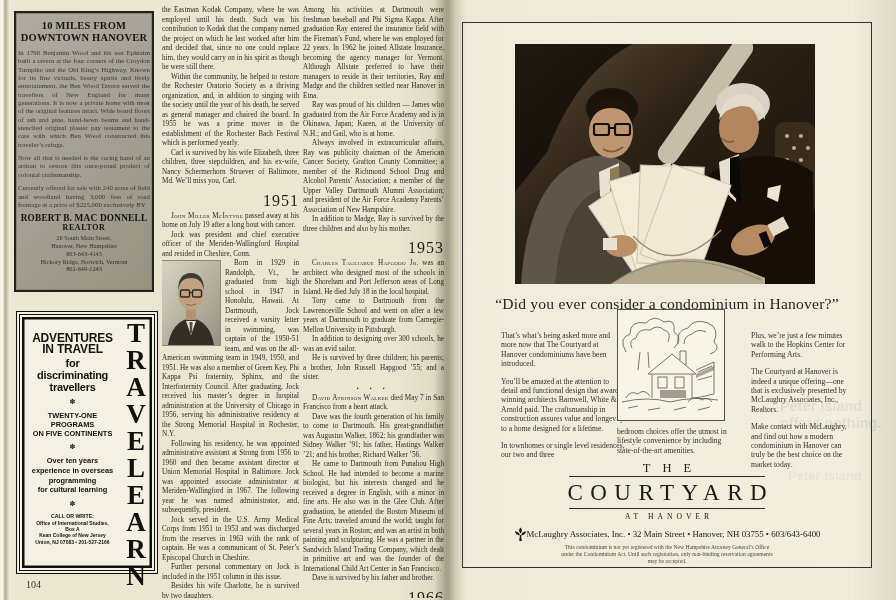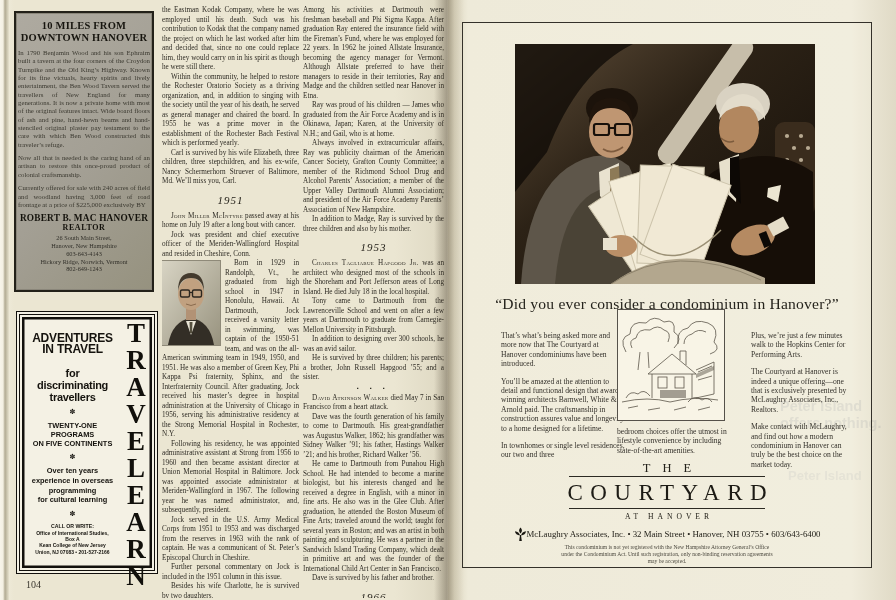--- a/index.html
+++ b/index.html
@@ -34,41 +34,41 @@
   .tav-addr{margin-top:2px;font-size:6.3px;line-height:7.8px;text-align:center;white-space:pre-line;color:#32302a;}
 
   
   .ad-travelearn{position:absolute;left:16px;top:311px;width:142px;height:263px;box-sizing:border-box;
     background:#f4f1e4;
     box-shadow:inset 0 0 0 1px #12100c, inset 0 0 0 3px #f4f1e4, inset 0 0 0 4px #12100c,
                inset 0 0 0 6px #f4f1e4, inset 0 0 0 8.5px #12100c;
     font-family:"Liberation Sans",sans-serif;color:#15130e;}
   .tl-inner{position:absolute;left:15px;right:44px;top:22px;text-align:center;}
   .tl-head{font-weight:bold;font-size:12px;line-height:11px;letter-spacing:-.2px;white-space:pre-line;}
-  .tl-sub{font-weight:bold;font-size:11px;line-height:12px;letter-spacing:-.3px;white-space:pre-line;margin-top:12px;}
+  .tl-sub{font-weight:bold;font-size:11px;line-height:12px;letter-spacing:-.3px;white-space:pre-line;margin-top:2px;}
   .tl-ding{font-size:7px;line-height:8px;margin:5px 0;}
   .tl-programs{font-weight:bold;font-size:7.4px;line-height:9px;white-space:pre-line;}
   .tl-exp{font-weight:bold;font-size:7.4px;line-height:9.8px;white-space:pre-line;}
   .tl-contact-h{font-weight:bold;font-size:5.2px;line-height:6.5px;margin-top:1px;}
   .tl-contact{font-weight:bold;font-size:5px;line-height:6.3px;white-space:pre-line;}
   .tl-vert{position:absolute;right:3px;top:9px;bottom:9px;width:38px;
     display:flex;flex-direction:column;justify-content:space-between;align-items:center;
     font-family:"Liberation Serif",serif;font-weight:bold;font-size:27px;color:#11100b;}
   .tl-vert span{line-height:1;display:block;}
 
   .pagenum{position:absolute;left:26px;top:579px;font-size:10px;color:#3a372f;}
 
   
   .col{position:absolute;top:6px;height:592px;overflow:hidden;}
   #col1{left:162px;width:137px;}
   #col2{left:303px;width:141px;}
   .bp{margin:0;font-size:7.2px;line-height:9.5px;text-align:justify;text-indent:9px;hyphens:auto;}
   .bp.cont{text-indent:0;}
   .nm{font-variant:small-caps;letter-spacing:.25px;margin-top:20px;}
-  .yr{margin:5px 0 3px;font-size:11px;line-height:17px;text-align:center;letter-spacing:1px;color:#201d16;font-style:italic;}
+  .yr{margin:5px 0 3px;font-size:16px;line-height:17px;text-align:right;letter-spacing:1px;color:#201d16;}
   .dots{margin:3px 0;font-size:5px;letter-spacing:5px;text-align:center;color:#201d16;}
   .portrait{float:left;width:58px;height:84px;margin:2px 5px 1px 0;outline:1px solid #8f8a79;}
   .portrait svg{display:block;width:100%;height:100%;}
 
   
   .courtyard-box{position:absolute;left:14px;top:22px;width:410px;height:546px;box-sizing:border-box;
     border:1.5px solid #34312a;background:rgba(255,252,240,.12);}
   .photo{position:absolute;left:52px;top:21px;width:300px;height:240px;}
   .photo svg{display:block;width:100%;height:100%;}
   .pull-quote{position:absolute;left:0;right:0;top:272px;text-align:center;
@@ -107,21 +107,21 @@
 <div class="spread">
 
   <section class="page-left">
 
     <div class="ad-tavern">
       <div class="tav-headline">10 MILES FROM
 DOWNTOWN HANOVER</div>
       <p class="tav-body">In 1790 Benjamin Wood and his son Ephraim built a tavern at the four corners of the Croydon Turnpike and the Old King’s Highway. Known for its fine victuals, hearty spirits and lively entertainment, the Ben Wood Tavern served the travellers of New England for many generations. It is now a private home with most of the original features intact. Wide board floors of ash and pine, hand-hewn beams and hand-stenciled original plaster pay testament to the care with which Ben Wood constructed this traveler’s refuge.</p>
       <p class="tav-body">Now all that is needed is the caring hand of an artisan to restore this once-proud product of colonial craftsmanship.</p>
       <p class="tav-body">Currently offered for sale with 240 acres of field and woodland having 3,000 feet of road frontage at a price of $225,000 exclusively BY</p>
-      <div class="tav-realtor">ROBERT B. MAC HANOVER</div>
+      <div class="tav-realtor">ROBERT B. MAC DONNELL</div>
       <div class="tav-realtor2">REALTOR</div>
       <div class="tav-addr">26 South Main Street,
 Hanover, New Hampshire
 603-643-4143
 Hickory Ridge, Norwich, Vermont
 802-649-1243</div>
     </div>
 
     <div class="ad-travelearn">
       <div class="tl-inner">

